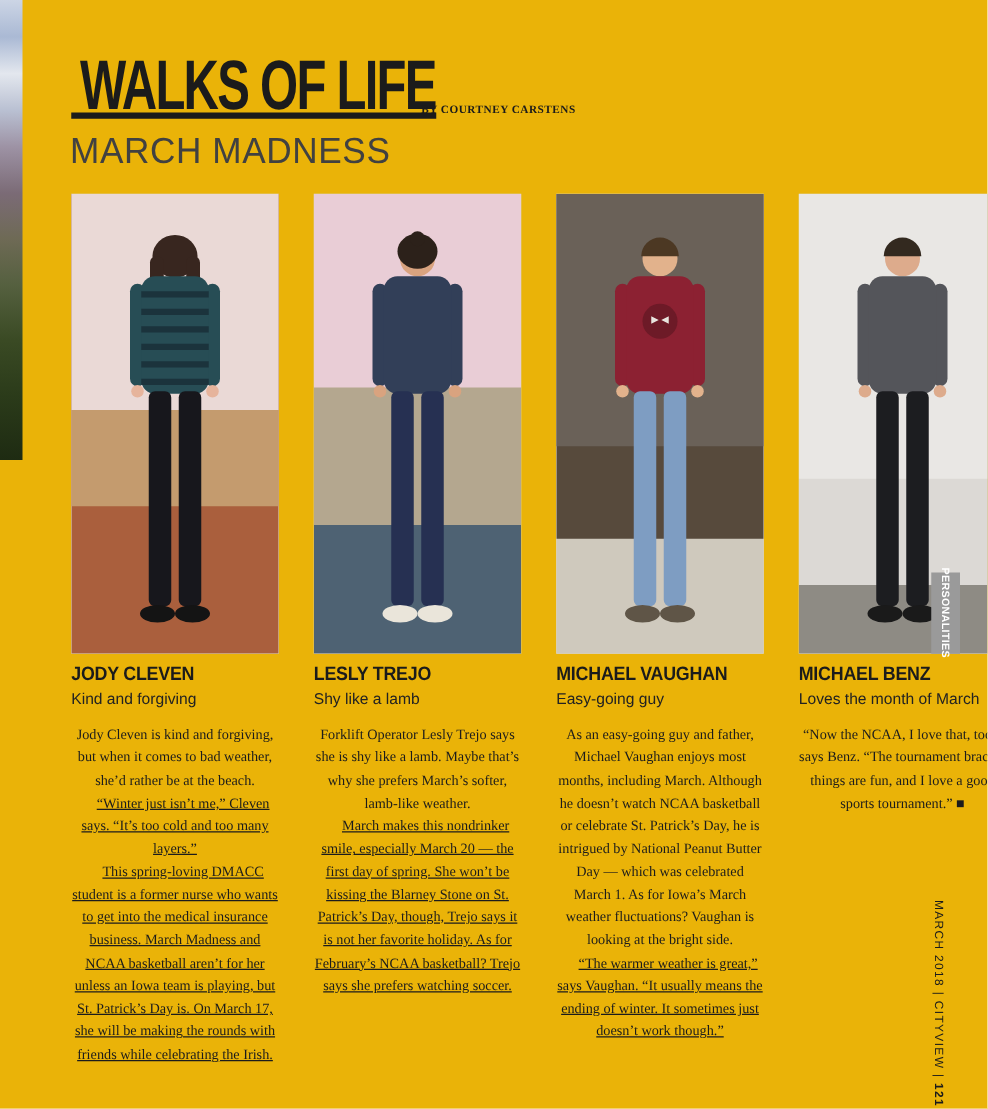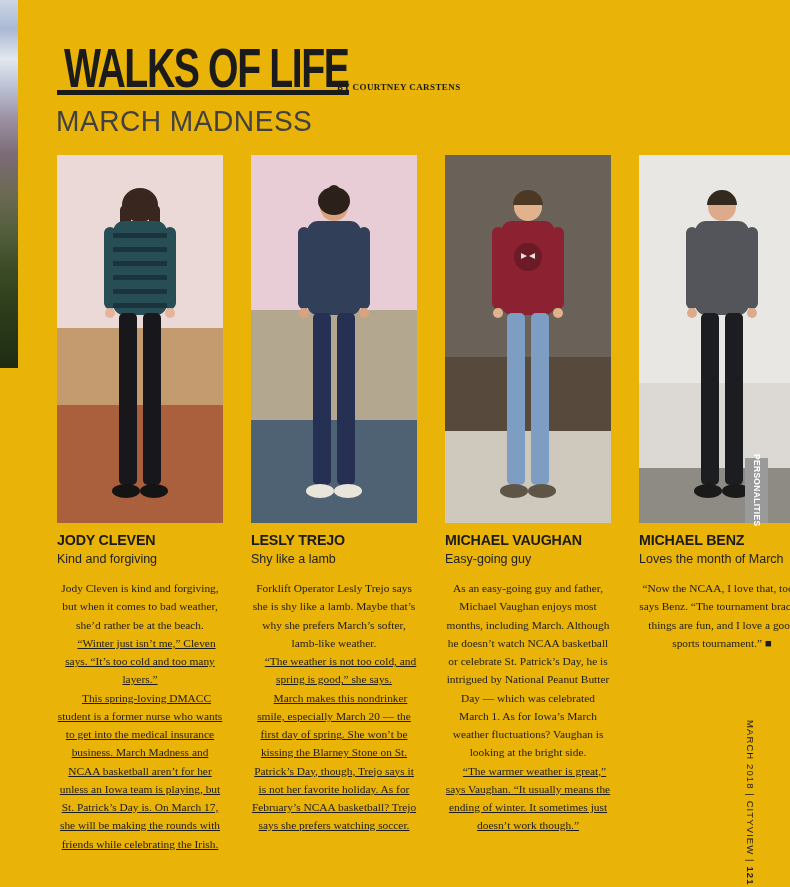--- a/index.html
+++ b/index.html
@@ -139,21 +139,20 @@
     <rect x="62" y="158" width="18" height="172" rx="5" fill="#263052"></rect>
     <rect x="86" y="158" width="18" height="172" rx="5" fill="#263052"></rect>
     <ellipse cx="69" cy="336" rx="14" ry="7" fill="#eae5da"></ellipse>
     <ellipse cx="97" cy="336" rx="14" ry="7" fill="#eae5da"></ellipse>
   </svg>
         </div>
     <h2 class="profile-name">LESLY TREJO</h2>
     <div class="profile-tagline">Shy like a lamb</div>
     <div class="profile-text">
           <p>Forklift Operator Lesly Trejo says she is shy like a lamb. Maybe that’s why she prefers March’s softer, lamb-like weather.</p>
-          <p>“The weather is not too cold, and spring is good,” she says.</p>
           <p>March makes this nondrinker smile, especially March 20 — the first day of spring. She won’t be kissing the Blarney Stone on St. Patrick’s Day, though, Trejo says it is not her favorite holiday. As for February’s NCAA basketball? Trejo says she prefers watching soccer.</p>
         </div>
   </article>
 
   <article class="profile">
     <div class="photo">
           <svg width="166" height="368" viewBox="0 0 166 368" xmlns="http://www.w3.org/2000/svg">
     <rect x="0" y="0" width="166" height="368" fill="#cfc9bd"></rect>
     <rect x="0" y="0" width="166" height="276" fill="#574a3c"></rect>
     <rect x="0" y="0" width="166" height="202" fill="#6a6158"></rect>

